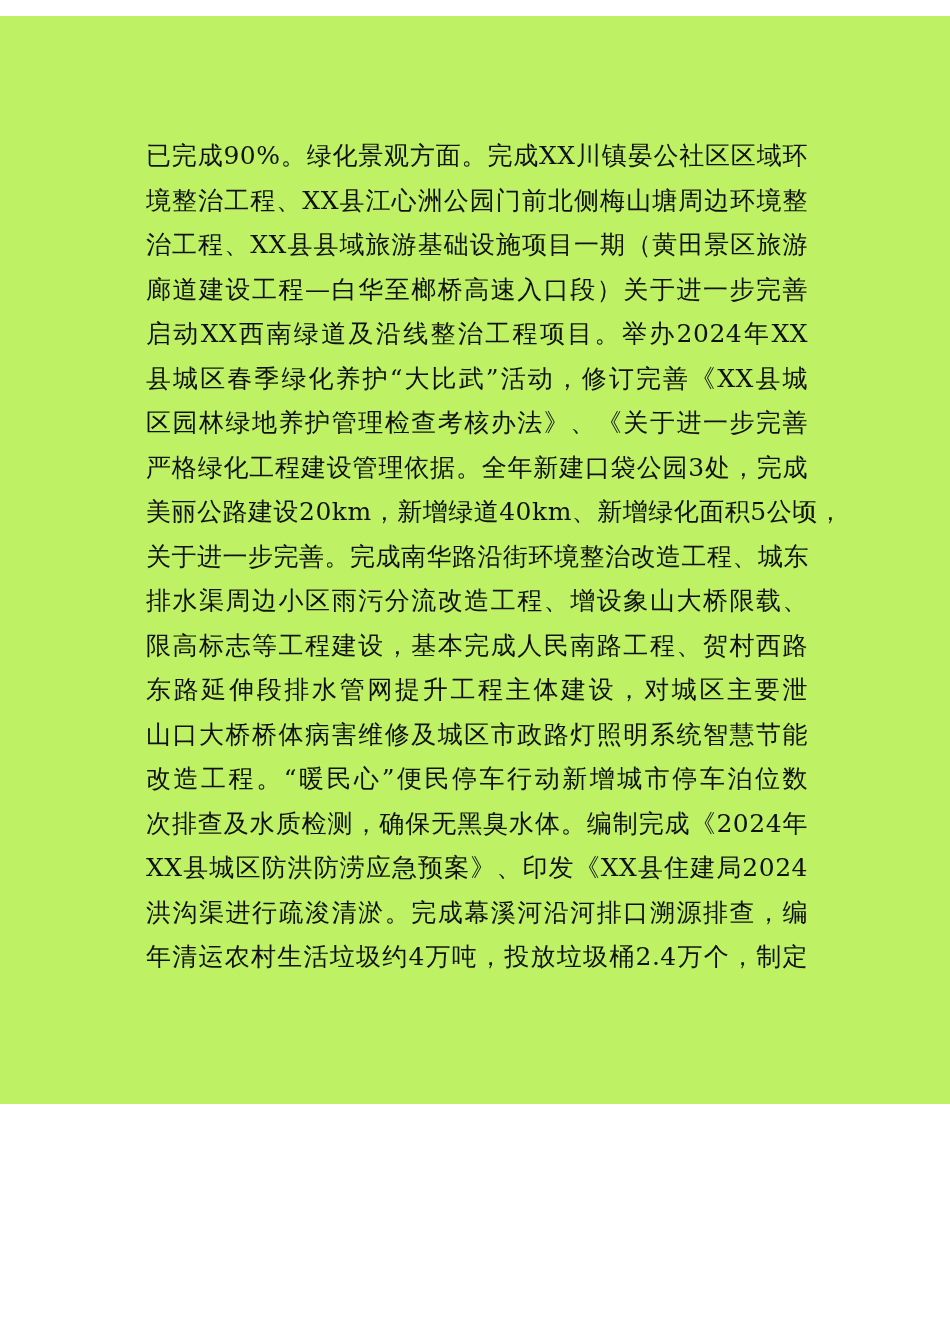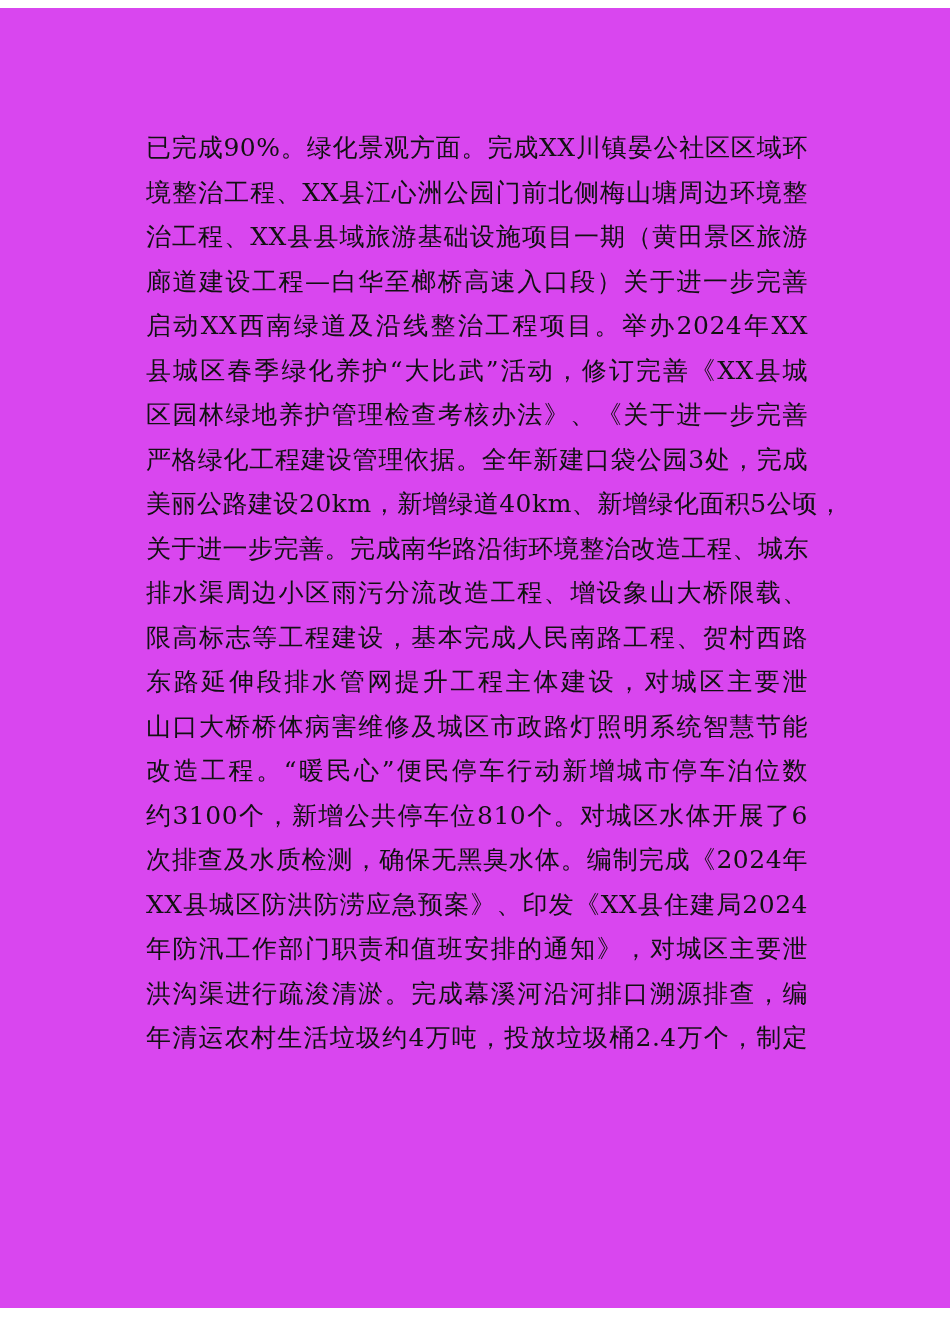--- a/index.html
+++ b/index.html
@@ -1,18 +1,18 @@
 <!DOCTYPE html>
 <html><head>
 <meta charset="utf-8">
 <style>
   html, body { margin: 0; padding: 0; background: #ffffff; }
   body { width: 950px; height: 1344px; position: relative; overflow: hidden; }
   .page {
-    position: absolute; left: 0; top: 8px; width: 950px; height: 1300px; background: #d946ef;
+    position: absolute; left: 0; top: 16px; width: 950px; height: 1088px; background: #bef264;
   }
   .body-text {
     position: absolute;
     left: 146px;
     top: 118px;
     width: 662px;
     font-family: "DejaVu Serif", "Liberation Serif", serif;
     font-size: 25px;
     color: #111;
   }
@@ -38,20 +38,18 @@
     <div class="line">县城区春季绿化养护“大比武”活动，修订完善《XX县城</div>
     <div class="line">区园林绿地养护管理检查考核办法》、《关于进一步完善</div>
     <div class="line">严格绿化工程建设管理依据。全年新建口袋公园3处，完成</div>
     <div class="line">美丽公路建设20km，新增绿道40km、新增绿化面积5公顷，</div>
     <div class="line">关于进一步完善。完成南华路沿街环境整治改造工程、城东</div>
     <div class="line">排水渠周边小区雨污分流改造工程、增设象山大桥限载、</div>
     <div class="line">限高标志等工程建设，基本完成人民南路工程、贺村西路</div>
     <div class="line">东路延伸段排水管网提升工程主体建设，对城区主要泄</div>
     <div class="line">山口大桥桥体病害维修及城区市政路灯照明系统智慧节能</div>
     <div class="line">改造工程。“暖民心”便民停车行动新增城市停车泊位数</div>
-    <div class="line">约3100个，新增公共停车位810个。对城区水体开展了6</div>
     <div class="line">次排查及水质检测，确保无黑臭水体。编制完成《2024年</div>
     <div class="line">XX县城区防洪防涝应急预案》、印发《XX县住建局2024</div>
-    <div class="line">年防汛工作部门职责和值班安排的通知》，对城区主要泄</div>
     <div class="line">洪沟渠进行疏浚清淤。完成幕溪河沿河排口溯源排查，编</div>
     <div class="line">年清运农村生活垃圾约4万吨，投放垃圾桶2.4万个，制定</div>
   </div>
 </div>
 
 </body></html>

